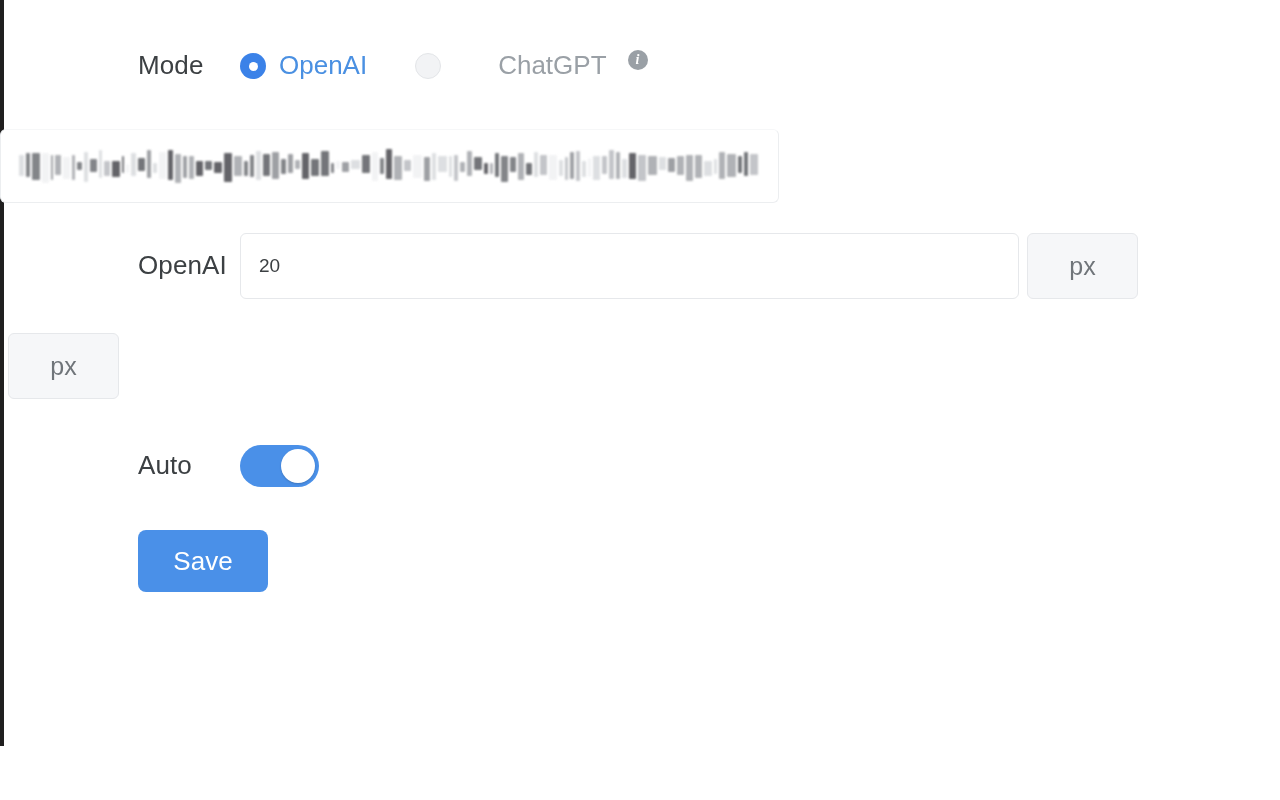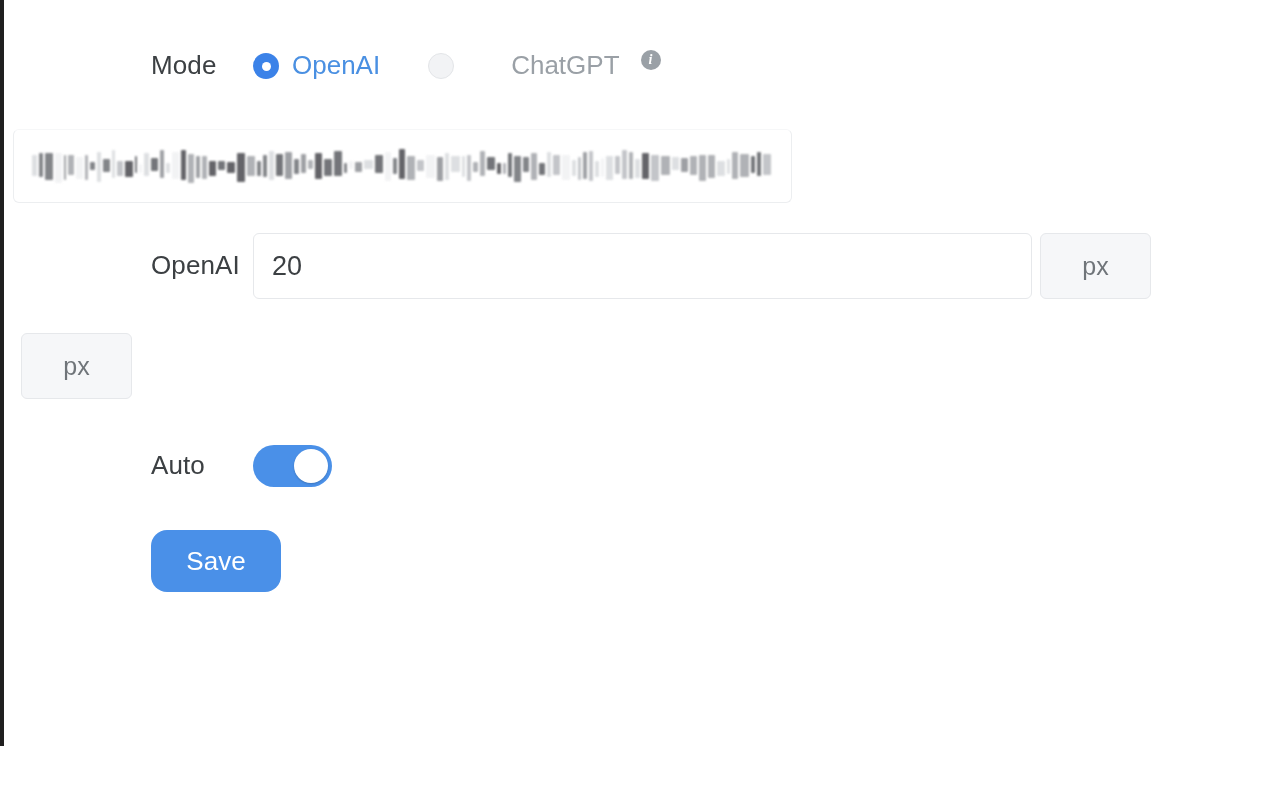--- a/index.html
+++ b/index.html
@@ -30,21 +30,20 @@
     height: 746px;
     background: #201f1f;
   }
 
   .form {
     position: absolute;
     left: 0;
     top: 0;
     width: 1180px;
     padding-top: 16px;
-    padding-left: 13px;
   }
 
   
   .row {
     position: relative;
     display: flex;
     align-items: center;
     height: 100px;
   }
   .row-label {
@@ -131,21 +130,21 @@
     position: relative;
     display: flex;
     align-items: stretch;
     margin-left: 0;
   }
   .text-input {
     width: 779px;
     height: 66px;
     padding: 0 18px;
     font-family: "Liberation Sans", sans-serif;
-    font-size: 27px;
+    font-size: 19px;
     color: #3c4043;
     background: #ffffff;
     border: 1px solid #e6e8eb;
     border-radius: 6px;
     outline: none;
   }
   .text-input::placeholder { color: #b6bbc2; }
   .api-wrap { width: 779px; }
   .api-input {
     width: 779px;
@@ -226,21 +225,21 @@
     padding-left: 138px;
   }
   .save-button {
     width: 130px;
     height: 62px;
     background: #4a90e8;
     color: #ffffff;
     font-family: "Liberation Sans", sans-serif;
     font-size: 26px;
     border: none;
-    border-radius: 16px;
+    border-radius: 8px;
     cursor: pointer;
     line-height: 1;
   }
 </style>
 </head>
 <body>
 
 <div class="page">
 
   <div class="left-rule"></div>

